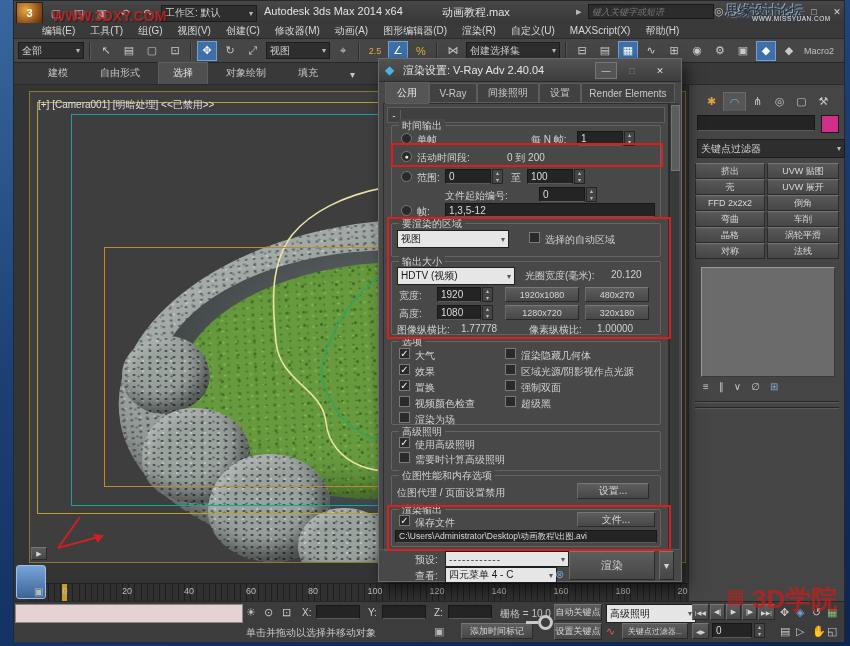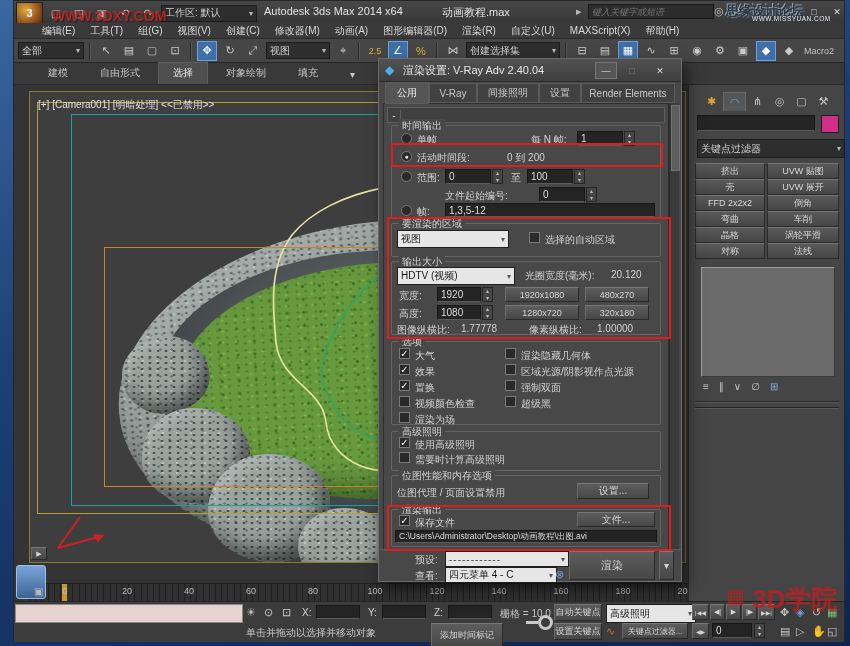--- a/index.html
+++ b/index.html
@@ -276,21 +276,21 @@
     <div class="field ab" style="left:368px;top:3px;width:44px;height:14px">
         <span></span>
       </div>
     <span class="lbl" style="left:420px;top:5px">Z:</span>
     <div class="field ab" style="left:434px;top:3px;width:44px;height:14px">
         <span></span>
       </div>
     <span class="lbl" style="left:486px;top:5px;color:#c5c5c5">栅格 = 10.0</span>
     <span class="ab" style="left:232px;top:24px;font-size:10px;color:#c9c9c9">单击并拖动以选择并移动对象</span>
     <span class="ab" style="left:420px;top:23px;color:#b9b9b9">▣</span>
-    <div class="btn3d ab" style="left:417px;top:21px;width:72px;height:24px;font-size:9px">
+    <div class="btn3d ab" style="left:447px;top:21px;width:72px;height:16px;font-size:9px">
         <span>添加时间标记</span>
       </div>
     <div class="key ab" style="left:513px;top:7px">
         <i class="kc"></i>
         <i class="ks"></i>
       </div>
     <div class="btn3d ab" style="left:540px;top:2px;width:48px;height:17px;font-size:9px">
         <span>自动关键点</span>
       </div>
     <div class="btn3d ab" style="left:540px;top:21px;width:48px;height:17px;font-size:9px">

